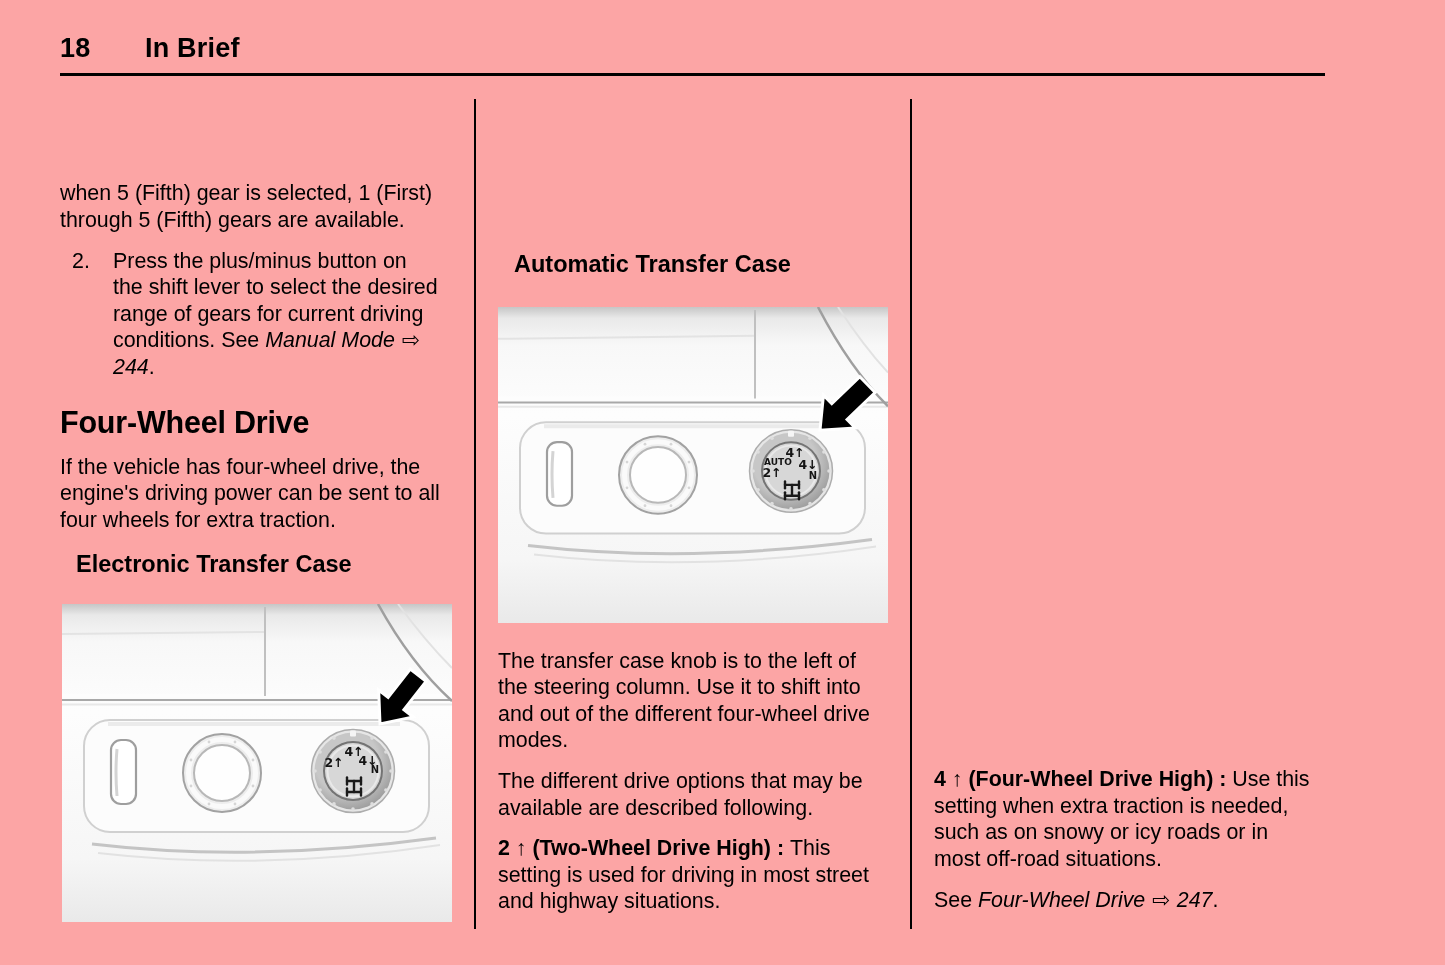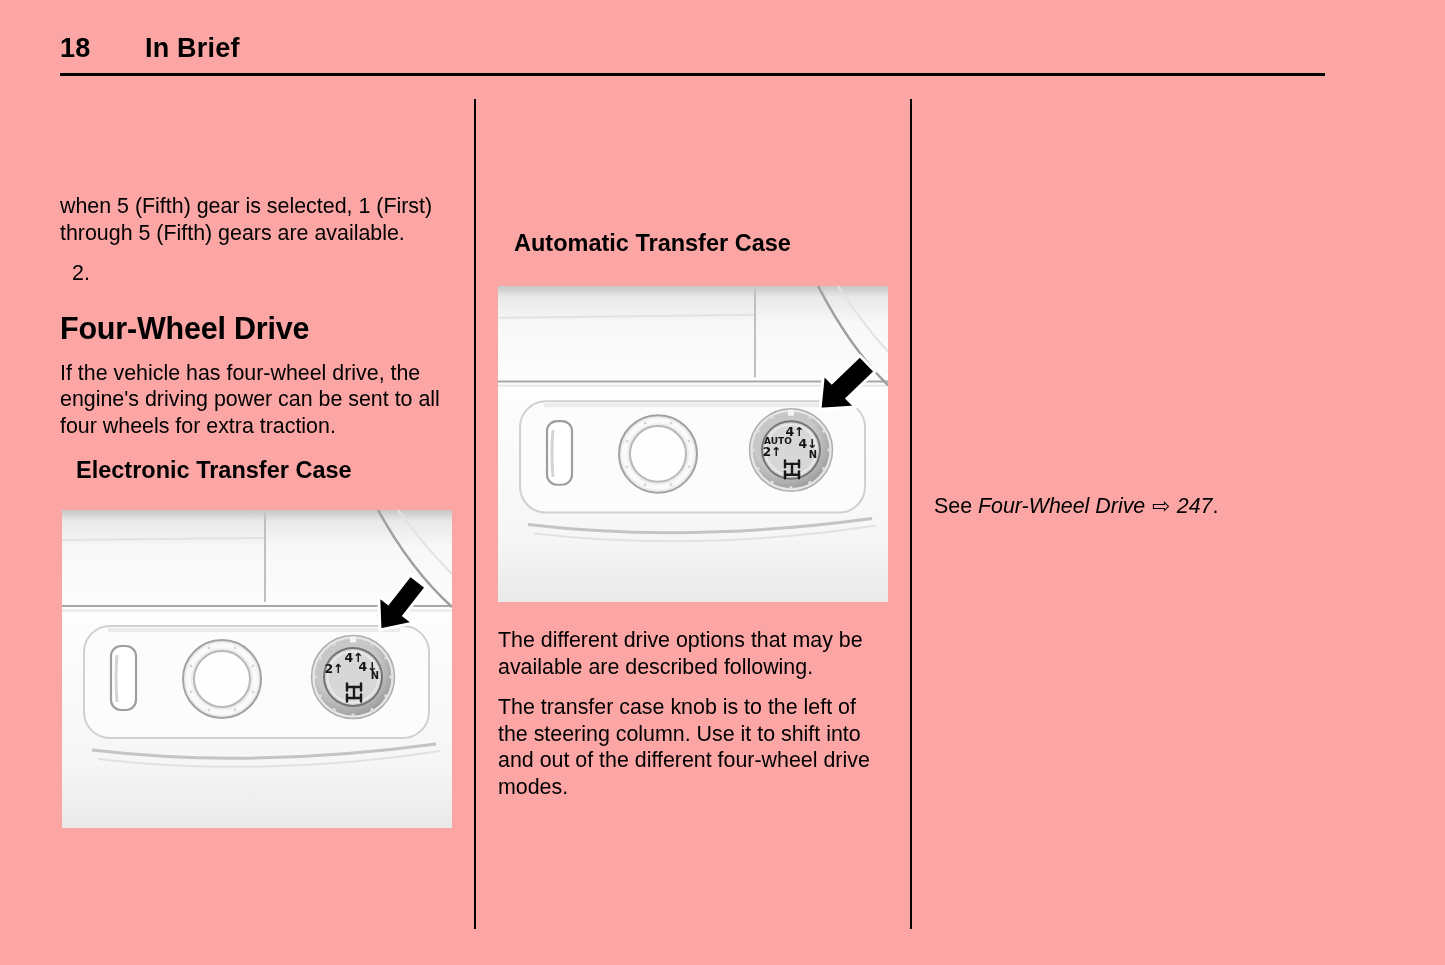--- a/index.html
+++ b/index.html
@@ -1,21 +1,21 @@
 <!DOCTYPE html>
 <html><head>
 <meta charset="utf-8">
 <style>
   html,body{margin:0;padding:0;background:#ffffff;}
   body{width:1445px;height:965px;overflow:hidden;font-family:"Liberation Sans","DejaVu Sans",sans-serif;color:#000;}
   .page{position:relative;width:1445px;height:965px;background:#fca5a5;}
   .hdr{position:absolute;left:60px;top:33px;font-size:27px;font-weight:bold;letter-spacing:.2px;}
   .hdr .pgnum{display:inline-block;width:85px;}
   .rule{position:absolute;left:60px;top:73px;width:1265px;height:2.5px;background:#000;}
-  .cols{position:absolute;left:60px;top:99px;width:1265px;display:flex;align-items:center;}
+  .cols{position:absolute;left:60px;top:99px;width:1265px;display:flex;align-items:flex-end;}
   .col{font-size:21.4px;line-height:26.6px;}
   .col1{width:392px;}
   .col2{width:390px;}
   .col3{width:391px;}
   .vrule{flex:none;width:2px;height:830px;background:#000;margin:0 22px;}
   .col p{margin:0 0 14px 0;padding-right:8px;}
   .col3 p{margin-bottom:15px;}
   .intro{margin-left:53px;padding-right:12px;}
   .li{display:flex;margin:0 0 14px 0;}
   .li .num{flex:none;width:53px;padding-left:12px;box-sizing:border-box;}
@@ -38,20 +38,21 @@
 
   <div class="hdr"><span class="pgnum">18</span><span>In Brief</span></div>
   <div class="rule"></div>
 
   <div class="cols">
 
     <section class="col col1">
       <p class="intro"><span>when 5 (Fifth) gear is selected, 1 (First) through 5 (Fifth) gears are available.</span></p>
       <div class="li">
           <span class="num">2.</span>
+          <p class="li-body"><span>Press the plus/minus button on the shift lever to select the desired range of gears for current driving conditions. See </span><i>Manual Mode</i><span class="arr"> ⇨ </span><i>244</i><span>.</span></p>
         </div>
       <h1>Four-Wheel Drive</h1>
       <p>If the vehicle has four-wheel drive, the engine's driving power can be sent to all four wheels for extra traction.</p>
       <h2>Electronic Transfer Case</h2>
 
       <figure class="fig1">
         <svg width="390" height="318" viewBox="0 0 390 318">
           <defs>
             <linearGradient id="bg1" x1="0" y1="0" x2="0" y2="1">
               <stop offset="0" stop-color="#c6c6c6"></stop>
@@ -238,24 +239,26 @@
                 <line x1="287" y1="186.5" x2="287" y2="193.5"></line>
                 <line x1="301" y1="186.5" x2="301" y2="193.5"></line>
             </g>
           </g>
           <g transform="translate(322,124) rotate(46)">
             <polygon points="0,0 -23,-27 -11,-27 -11,-66 11,-66 11,-27 23,-27" fill="#000000" stroke="#ffffff" stroke-width="3"></polygon>
           </g>
         </svg>
       </figure>
 
+      <p>The transfer case knob is to the left of the steering column. Use it to shift into and out of the different four-wheel drive modes.</p>
       <p>The different drive options that may be available are described following.</p>
-      <p>The transfer case knob is to the left of the steering column. Use it to shift into and out of the different four-wheel drive modes.</p>
+      <p><b>2 ↑ (Two-Wheel Drive High) : </b><span>This setting is used for driving in most street and highway situations.</span></p>
     </section>
 
     <div class="vrule"></div>
 
     <section class="col col3">
+      <p><b>4 ↑ (Four-Wheel Drive High) : </b><span>Use this setting when extra traction is needed, such as on snowy or icy roads or in most off-road situations.</span></p>
       <p><span>See </span><i>Four-Wheel Drive</i><span class="arr"> ⇨ </span><i>247</i><span>.</span></p>
     </section>
 
   </div>
 </div>
 
 </body></html>

